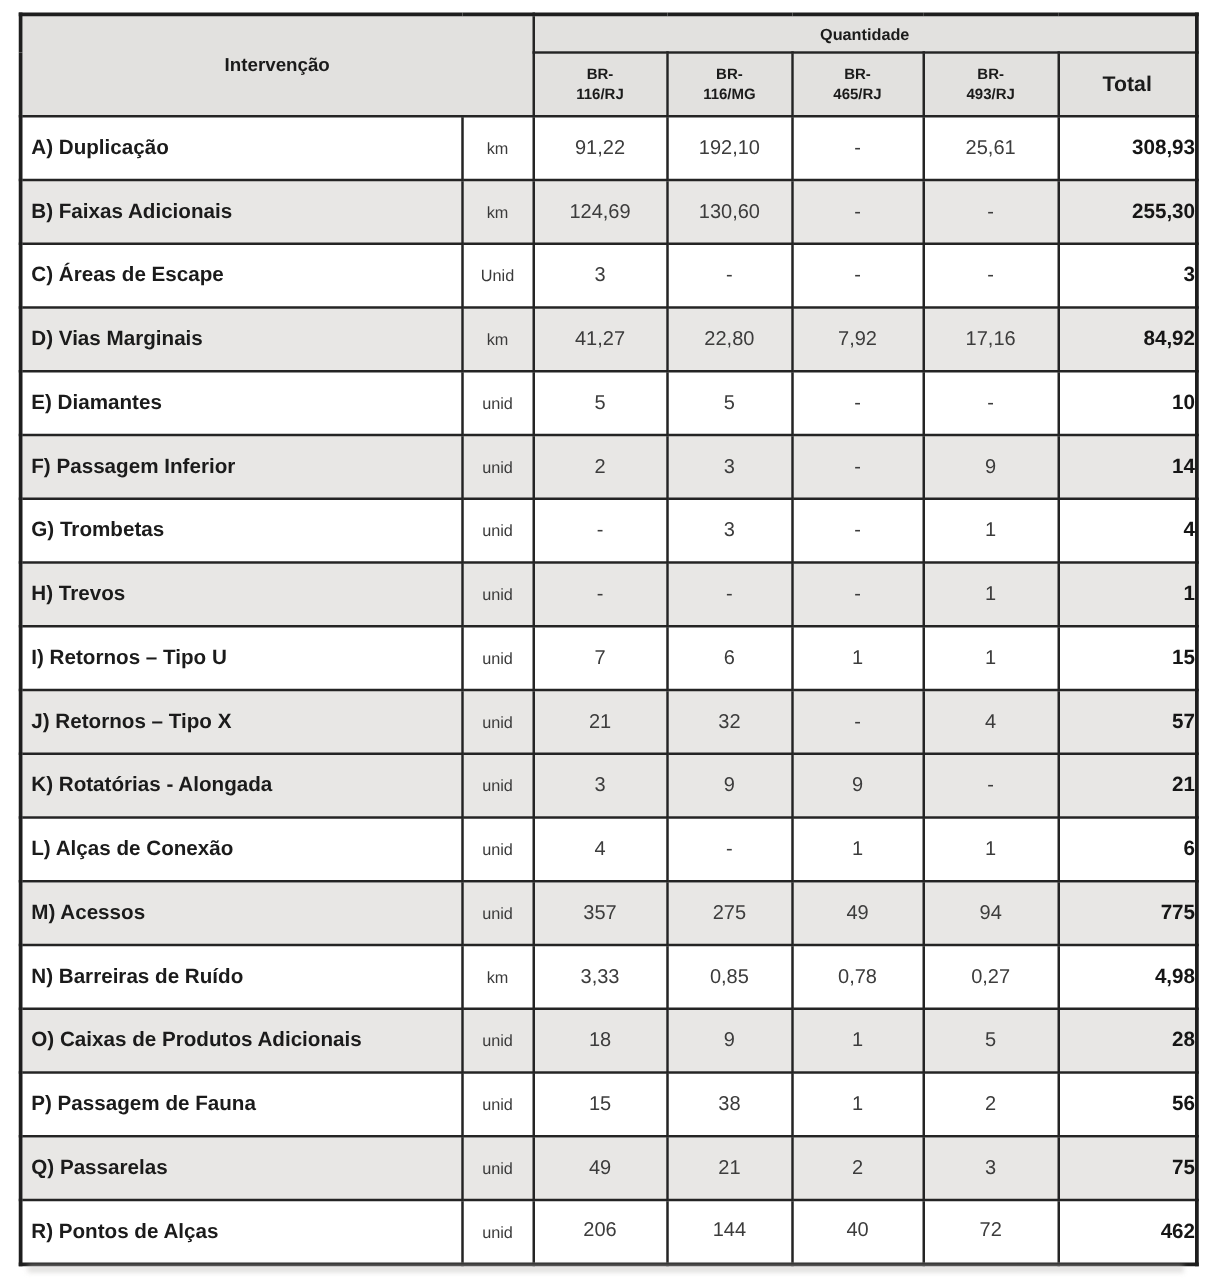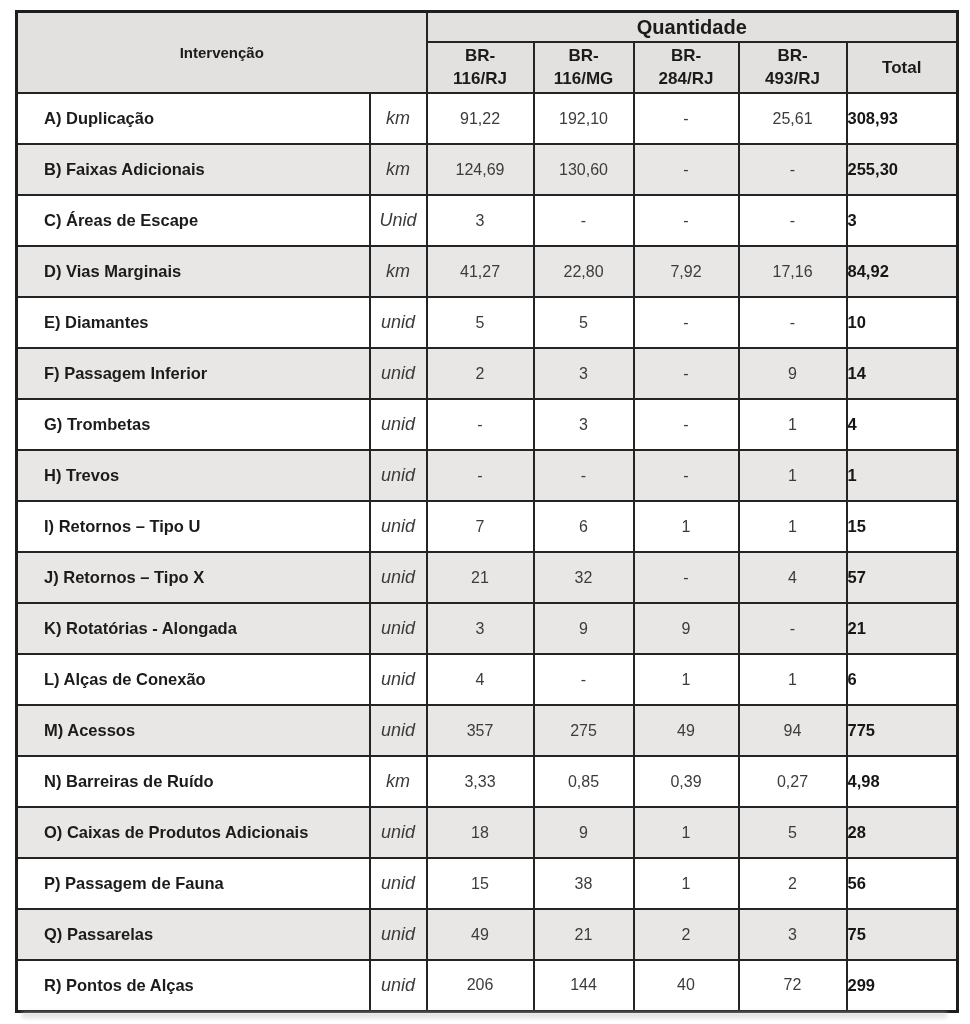--- a/index.html
+++ b/index.html
@@ -35,25 +35,25 @@
     color: #1b1b1b;
     font-weight: bold;
     text-align: center;
     vertical-align: middle;
   }
   th.intervention {
     font-size: 15px;
   }
   th.qty {
     height: 28px;
-    font-size: 20px;
+    font-size: 13px;
   }
   th.br-col {
     height: 49px;
-    font-size: 17px;
+    font-size: 12px;
     line-height: 1.3;
   }
   th.br-col .line {
     display: block;
   }
   th.total-col {
     height: 49px;
     font-size: 17px;
     margin-top: 16px;
   }
@@ -62,40 +62,39 @@
   }
   .doc-table tbody td {
     background: #ffffff;
     vertical-align: middle;
   }
   .doc-table tbody tr.shaded td {
     background: #e8e7e5;
   }
   td.label {
     text-align: left;
-    padding-left: 26px;
+    padding-left: 7px;
     font-weight: bold;
     font-size: 16.5px;
     color: #1b1b1b;
   }
   td.unit {
     text-align: center;
-    font-size: 18px;
+    font-size: 13px;
     font-weight: normal;
     color: #3a3a3a;
-    font-style: italic;
   }
   td.val {
     text-align: center;
     font-size: 16px;
     font-weight: normal;
     color: #3c3c3c;
   }
   td.total {
-    text-align: left;
+    text-align: right;
     font-weight: bold;
     font-size: 16.5px;
     color: #161616;
   }
   .scan-smudge {
     position: absolute;
     left: 22px;
     top: 1012px;
     width: 925px;
     height: 6px;
@@ -128,21 +127,21 @@
         <th class="br-col">
           <span class="line">BR-</span>
           <span class="line">116/RJ</span>
         </th>
         <th class="br-col">
           <span class="line">BR-</span>
           <span class="line">116/MG</span>
         </th>
         <th class="br-col">
           <span class="line">BR-</span>
-          <span class="line">284/RJ</span>
+          <span class="line">465/RJ</span>
         </th>
         <th class="br-col">
           <span class="line">BR-</span>
           <span class="line">493/RJ</span>
         </th>
         <th class="total-col">Total</th>
       </tr>
     </thead>
     <tbody id="table-body">
   <tr>
@@ -273,21 +272,21 @@
     <td class="val">49</td>
     <td class="val">94</td>
     <td class="total">775</td>
   </tr>
 
   <tr>
     <td class="label">N) Barreiras de Ruído</td>
     <td class="unit">km</td>
     <td class="val">3,33</td>
     <td class="val">0,85</td>
-    <td class="val">0,39</td>
+    <td class="val">0,78</td>
     <td class="val">0,27</td>
     <td class="total">4,98</td>
   </tr>
 
   <tr class="shaded">
     <td class="label">O) Caixas de Produtos Adicionais</td>
     <td class="unit">unid</td>
     <td class="val">18</td>
     <td class="val">9</td>
     <td class="val">1</td>
@@ -315,20 +314,20 @@
     <td class="total">75</td>
   </tr>
 
   <tr>
     <td class="label">R) Pontos de Alças</td>
     <td class="unit">unid</td>
     <td class="val">206</td>
     <td class="val">144</td>
     <td class="val">40</td>
     <td class="val">72</td>
-    <td class="total">299</td>
+    <td class="total">462</td>
   </tr>
 </tbody>
   </table>
 
   <div class="scan-smudge"></div>
 
 </div>
 
 </body></html>

